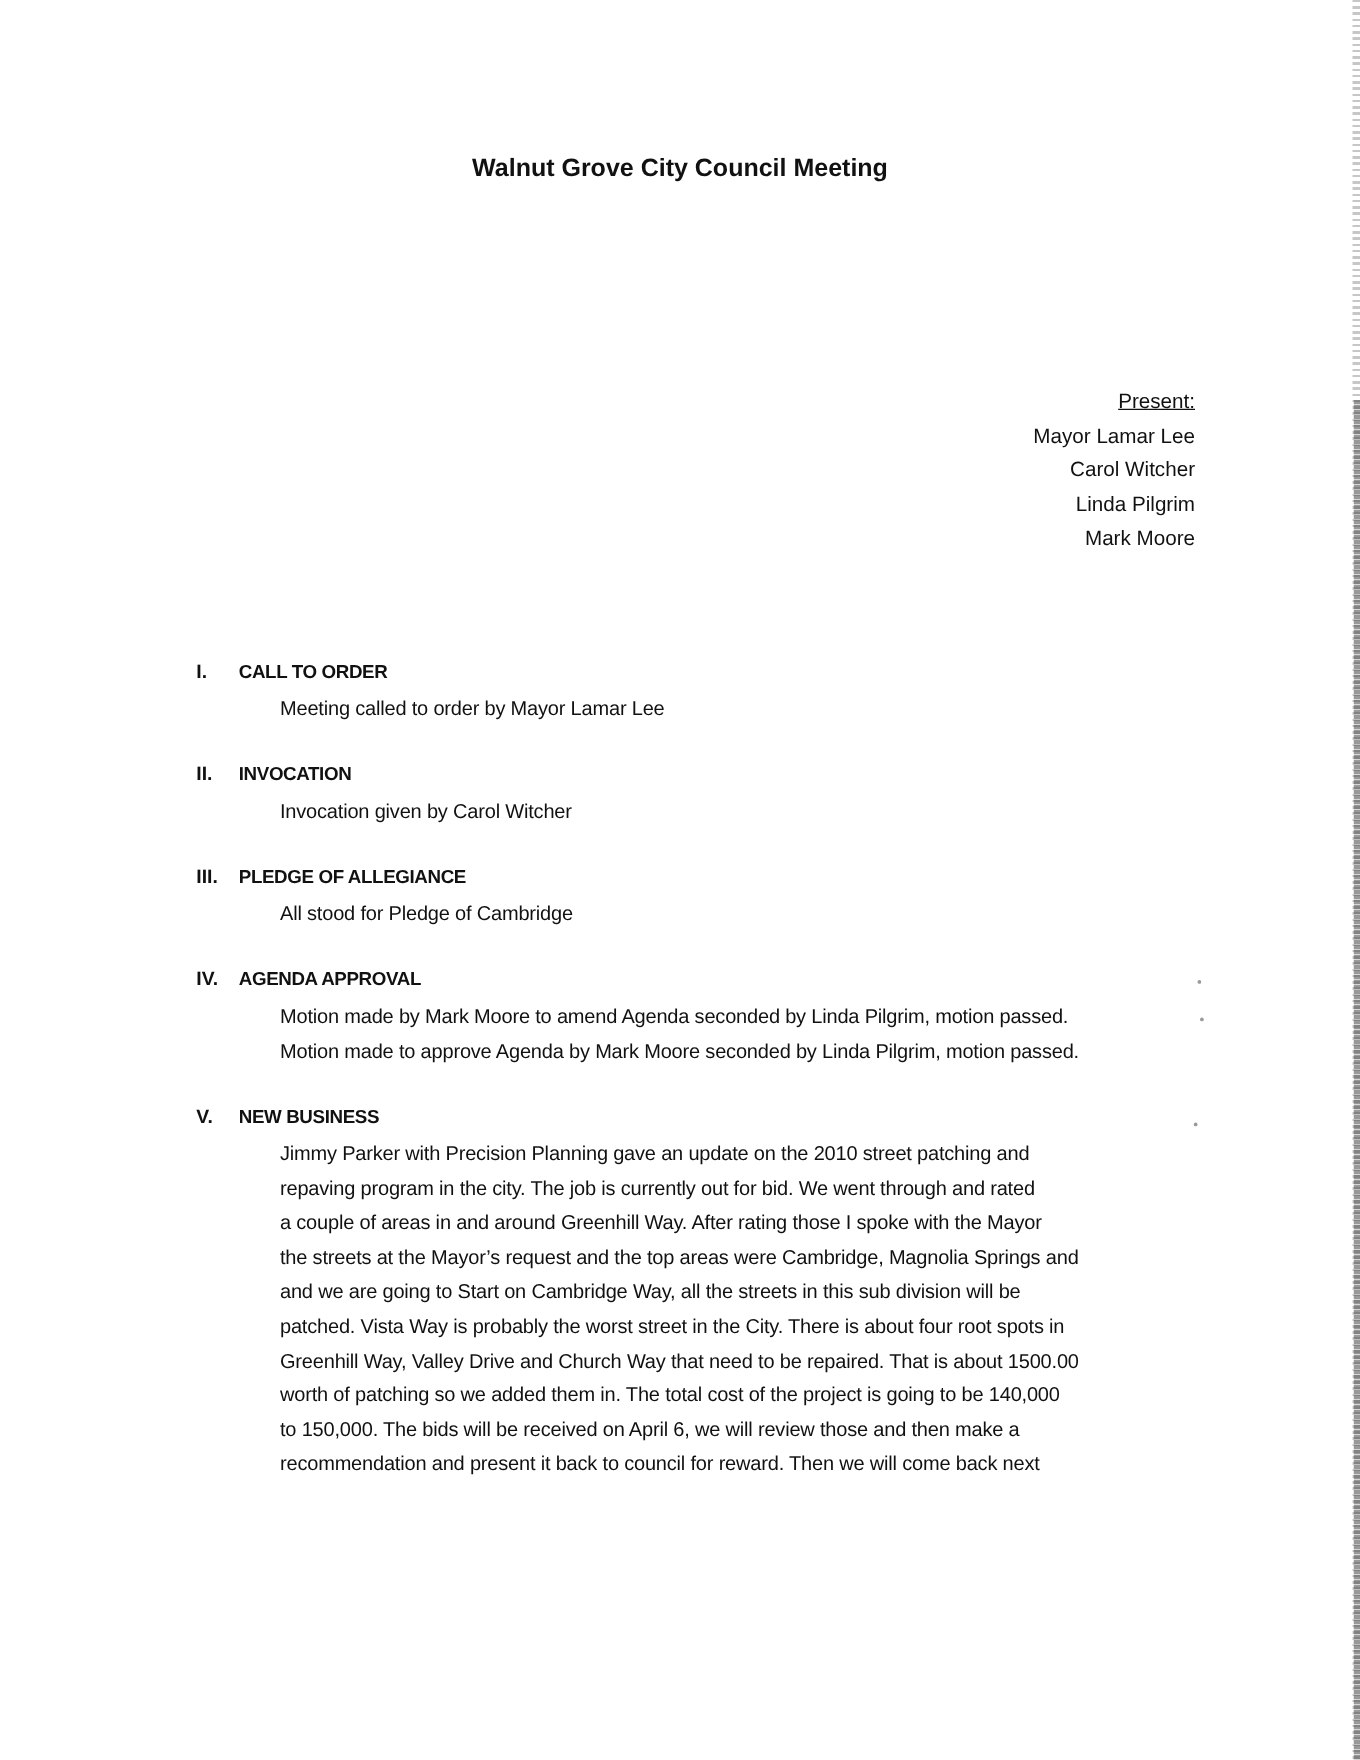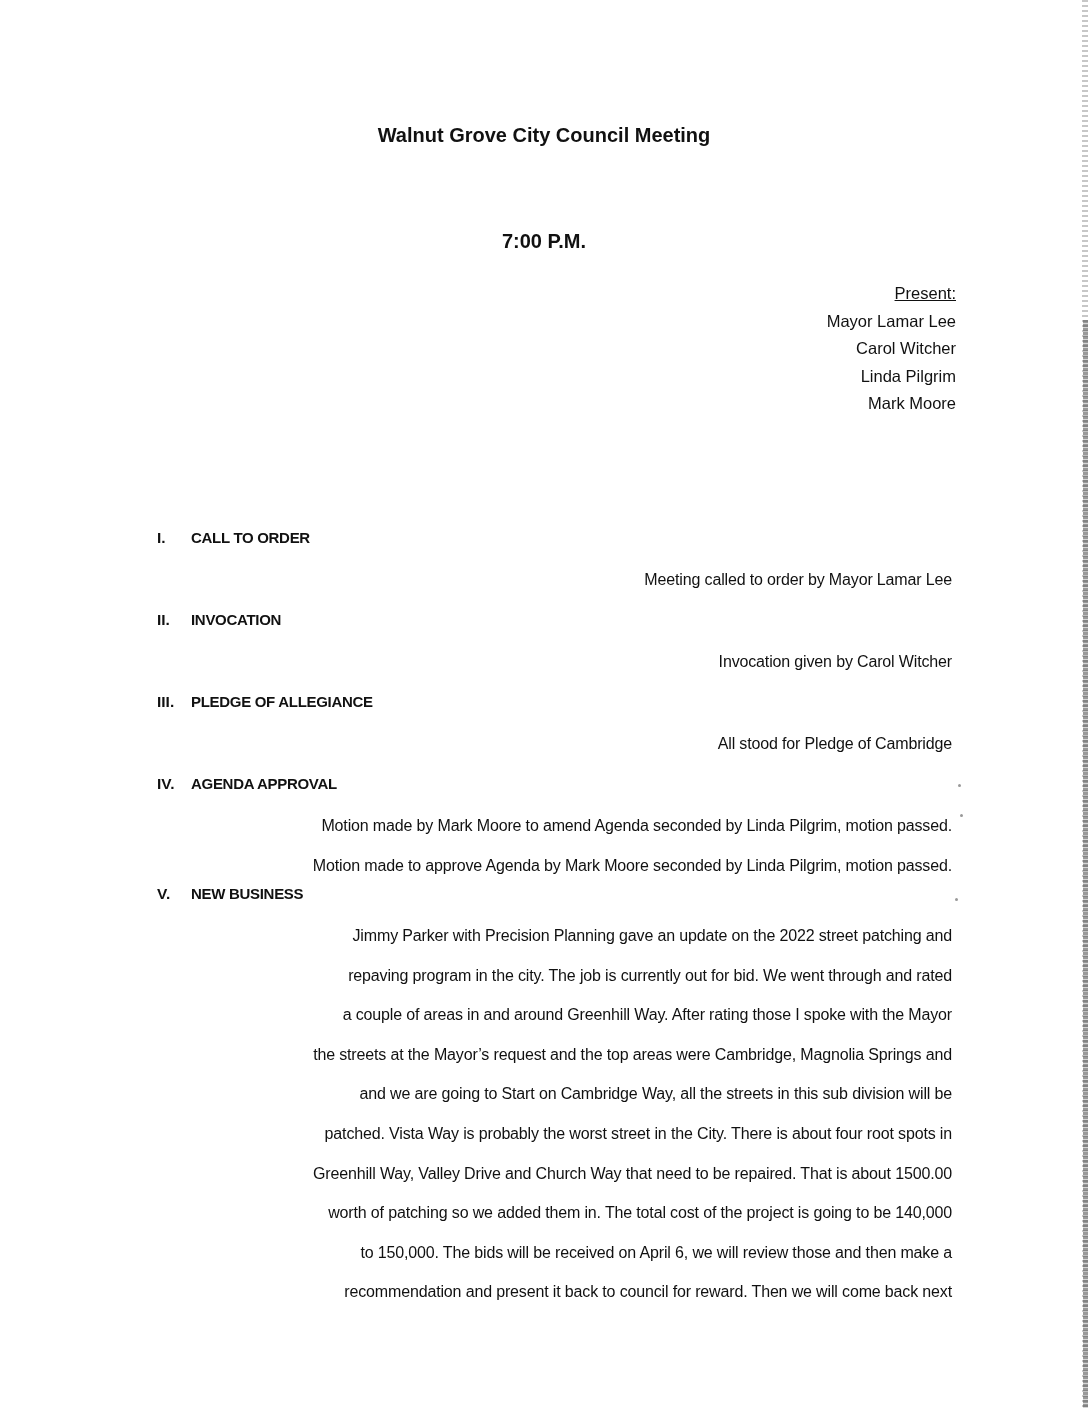--- a/index.html
+++ b/index.html
@@ -18,35 +18,35 @@
       font-weight: bold; font-size: 20px; letter-spacing: 0px;
     }
     #t1 { top: 124px; }
     #t2 { top: 176px; }
     #t3 { top: 230px; }
 
     .present {
       position: absolute; right: 132px; top: 280px; text-align: right;
       font-size: 16.5px; line-height: 27.5px;
     }
-    .present .hdr { text-decoration: underline; }
+    .present .hdr { text-decoration: underline; margin-top: 28px; }
 
     .section { position: absolute; left: 0; width: 1088px; }
     .sec-num {
       position: absolute; left: 157px; font-weight: bold; font-size: 15.5px;
     }
     .sec-title {
       position: absolute; left: 191px; font-weight: bold; font-size: 15px;
       letter-spacing: -0.3px;
     }
     .sec-body {
       position: absolute; left: 224px; width: 740px;
       font-size: 16px; line-height: 27.6px; letter-spacing: -0.15px;
     }
-    .sec-body p { margin: 12px; white-space: nowrap; text-align: right; }
+    .sec-body p { margin: 0; white-space: nowrap; }
 
     #s1 { top: 529px; } #s2 { top: 611px; } #s3 { top: 693px; }
     #s4 { top: 775px; } #s5 { top: 885px; }
     .section .sec-body { top: 25px; }
 
     .scan-edge {
       position: absolute; right: 0; top: 0; width: 6px; height: 1408px;
       background: repeating-linear-gradient(to bottom, #999 0 2px, transparent 2px 5px);
       opacity: 0.55;
     }
@@ -56,21 +56,20 @@
       opacity: 0.6;
     }
     .speck { position: absolute; width: 3px; height: 3px; background: #999; border-radius: 50%; }
   </style>
 </head>
 <body>
 
 <div class="page">
 
   <div class="title" id="t1">Walnut Grove City Council Meeting</div>
-  <div class="title" id="t3">7:00 P.M.</div>
 
   <div class="present">
     <div class="hdr">Present:</div>
     <div>Mayor Lamar Lee</div>
     <div>Carol Witcher</div>
     <div>Linda Pilgrim</div>
     <div>Mark Moore</div>
   </div>
 
   <div class="section" id="s1">
@@ -103,21 +102,21 @@
     <div class="sec-body">
       <p>Motion made by Mark Moore to amend Agenda seconded by Linda Pilgrim, motion passed.</p>
       <p>Motion made to approve Agenda by Mark Moore seconded by Linda Pilgrim, motion passed.</p>
     </div>
   </div>
 
   <div class="section" id="s5">
     <span class="sec-num">V.</span>
     <span class="sec-title">NEW BUSINESS</span>
     <div class="sec-body">
-      <p>Jimmy Parker with Precision Planning gave an update on the 2022 street patching and</p>
+      <p>Jimmy Parker with Precision Planning gave an update on the 2010 street patching and</p>
       <p>repaving program in the city. The job is currently out for bid. We went through and rated</p>
       <p>a couple of areas in and around Greenhill Way.  After rating those I spoke with the Mayor</p>
       <p>the streets at the Mayor’s request and the top areas were Cambridge, Magnolia Springs and</p>
       <p>and we are going to Start on Cambridge Way, all the streets in this sub division will be</p>
       <p>patched. Vista Way is probably the worst street in the City. There is about four root spots in</p>
       <p>Greenhill Way, Valley Drive and Church Way that need to be repaired. That is about 1500.00</p>
       <p>worth of patching so we added them in. The total cost of the project is going to be 140,000</p>
       <p>to 150,000. The bids will be received on April 6, we will review those and then make a</p>
       <p>recommendation and present it back to council for reward. Then we will come back next</p>
     </div>

